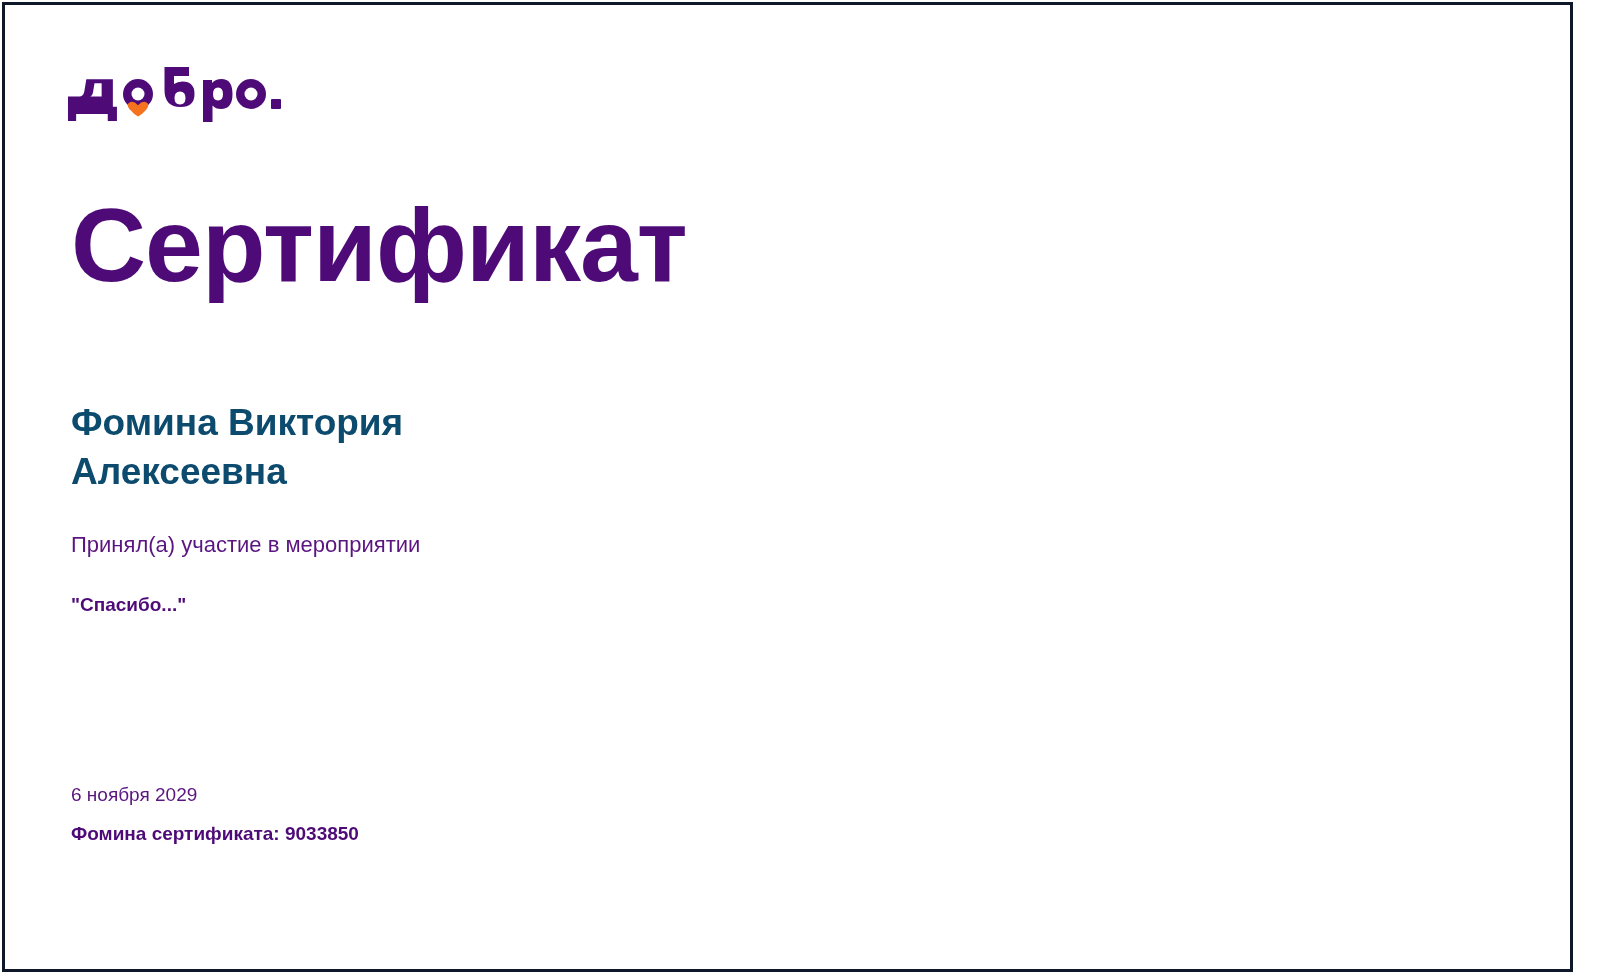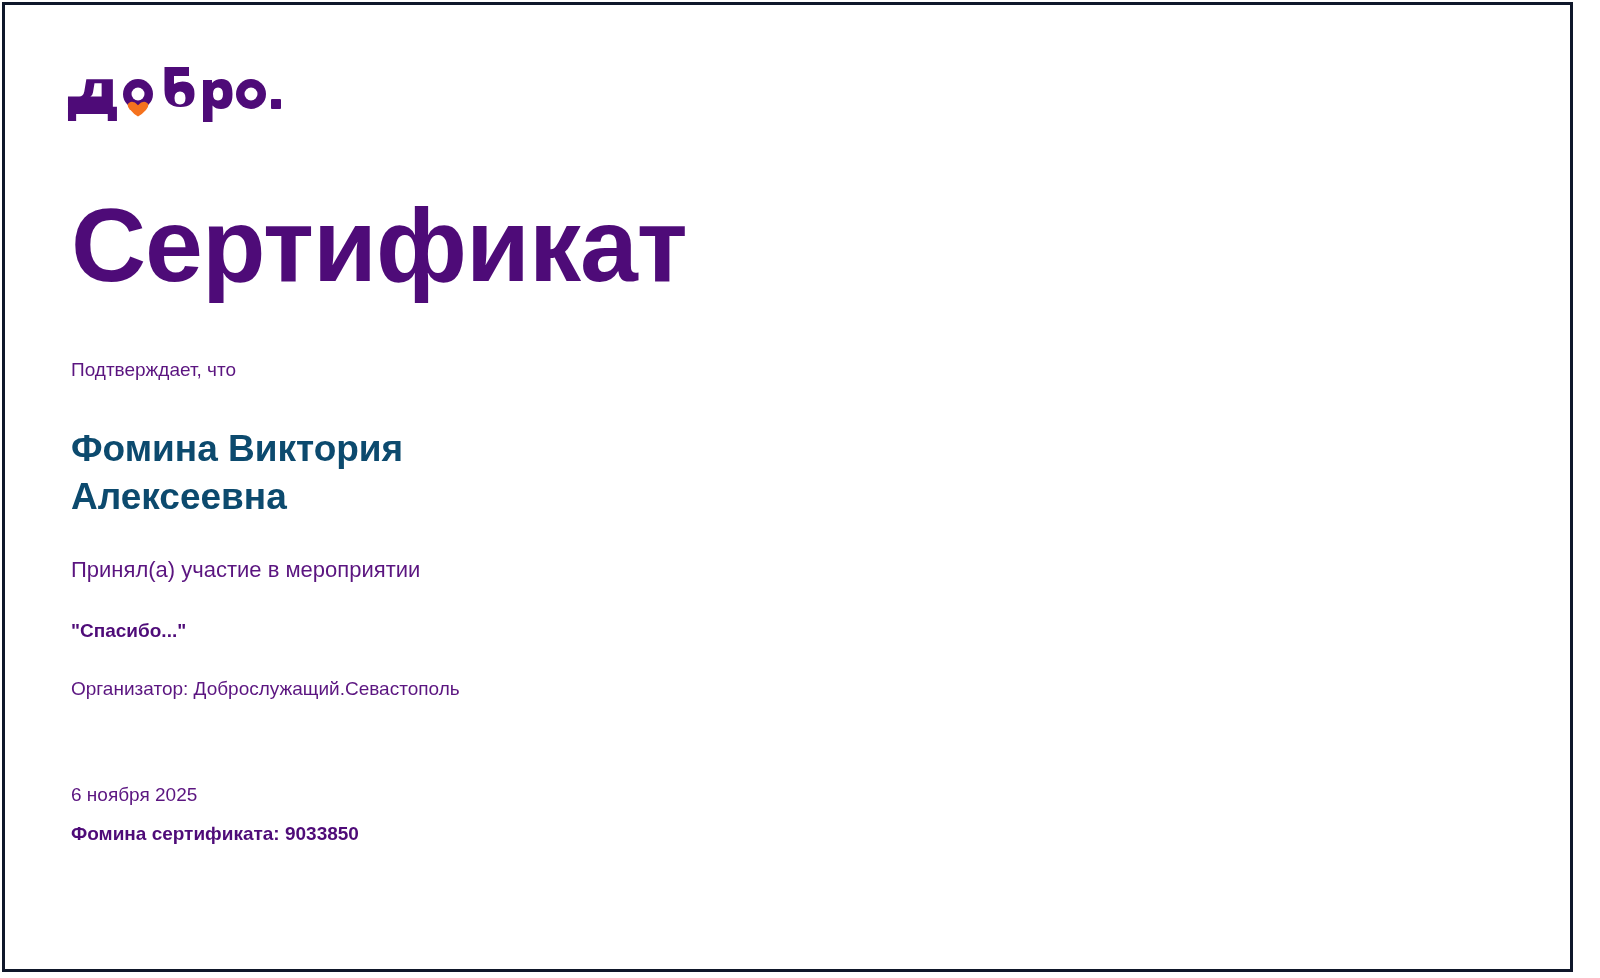--- a/index.html
+++ b/index.html
@@ -149,28 +149,26 @@
 
       <path d="M63 47 q-5 -6 0.5 -8 q3.5 -1.2 7.5 3.2 q4 -4.4 7.5 -3.2 q5.5 2 0.5 8 q-4 4.5 -8 6.5 q-4 -2 -7.5 -6.5 z" fill="#F5721E"></path>
     </svg>
     
     <span class="brand-logo-text">добро.рф</span>
   </div>
 
   <h1 class="cert-title">Сертификат</h1>
 
   <div class="cert-body">
-    <p class="line-confirms">Подтверждает, что</p>
     <p class="recipient-name">Фомина Виктория Алексеевна</p>
     <p class="line-participated">Принял(а) участие в мероприятии</p>
     <p class="event-title">"Спасибо..."</p>
-    <p class="organizer-line">Организатор: Доброслужащий.Севастополь</p>
   </div>
 
   <div class="cert-meta">
-    <p class="meta-date">6 ноября 2025</p>
+    <p class="meta-date">6 ноября 2029</p>
     <p class="meta-number">
       <span>Фомина сертификата:</span>
       <span class="meta-number-value">9033850</span>
     </p>
   </div>
 
 </div>
 
 </body></html>

